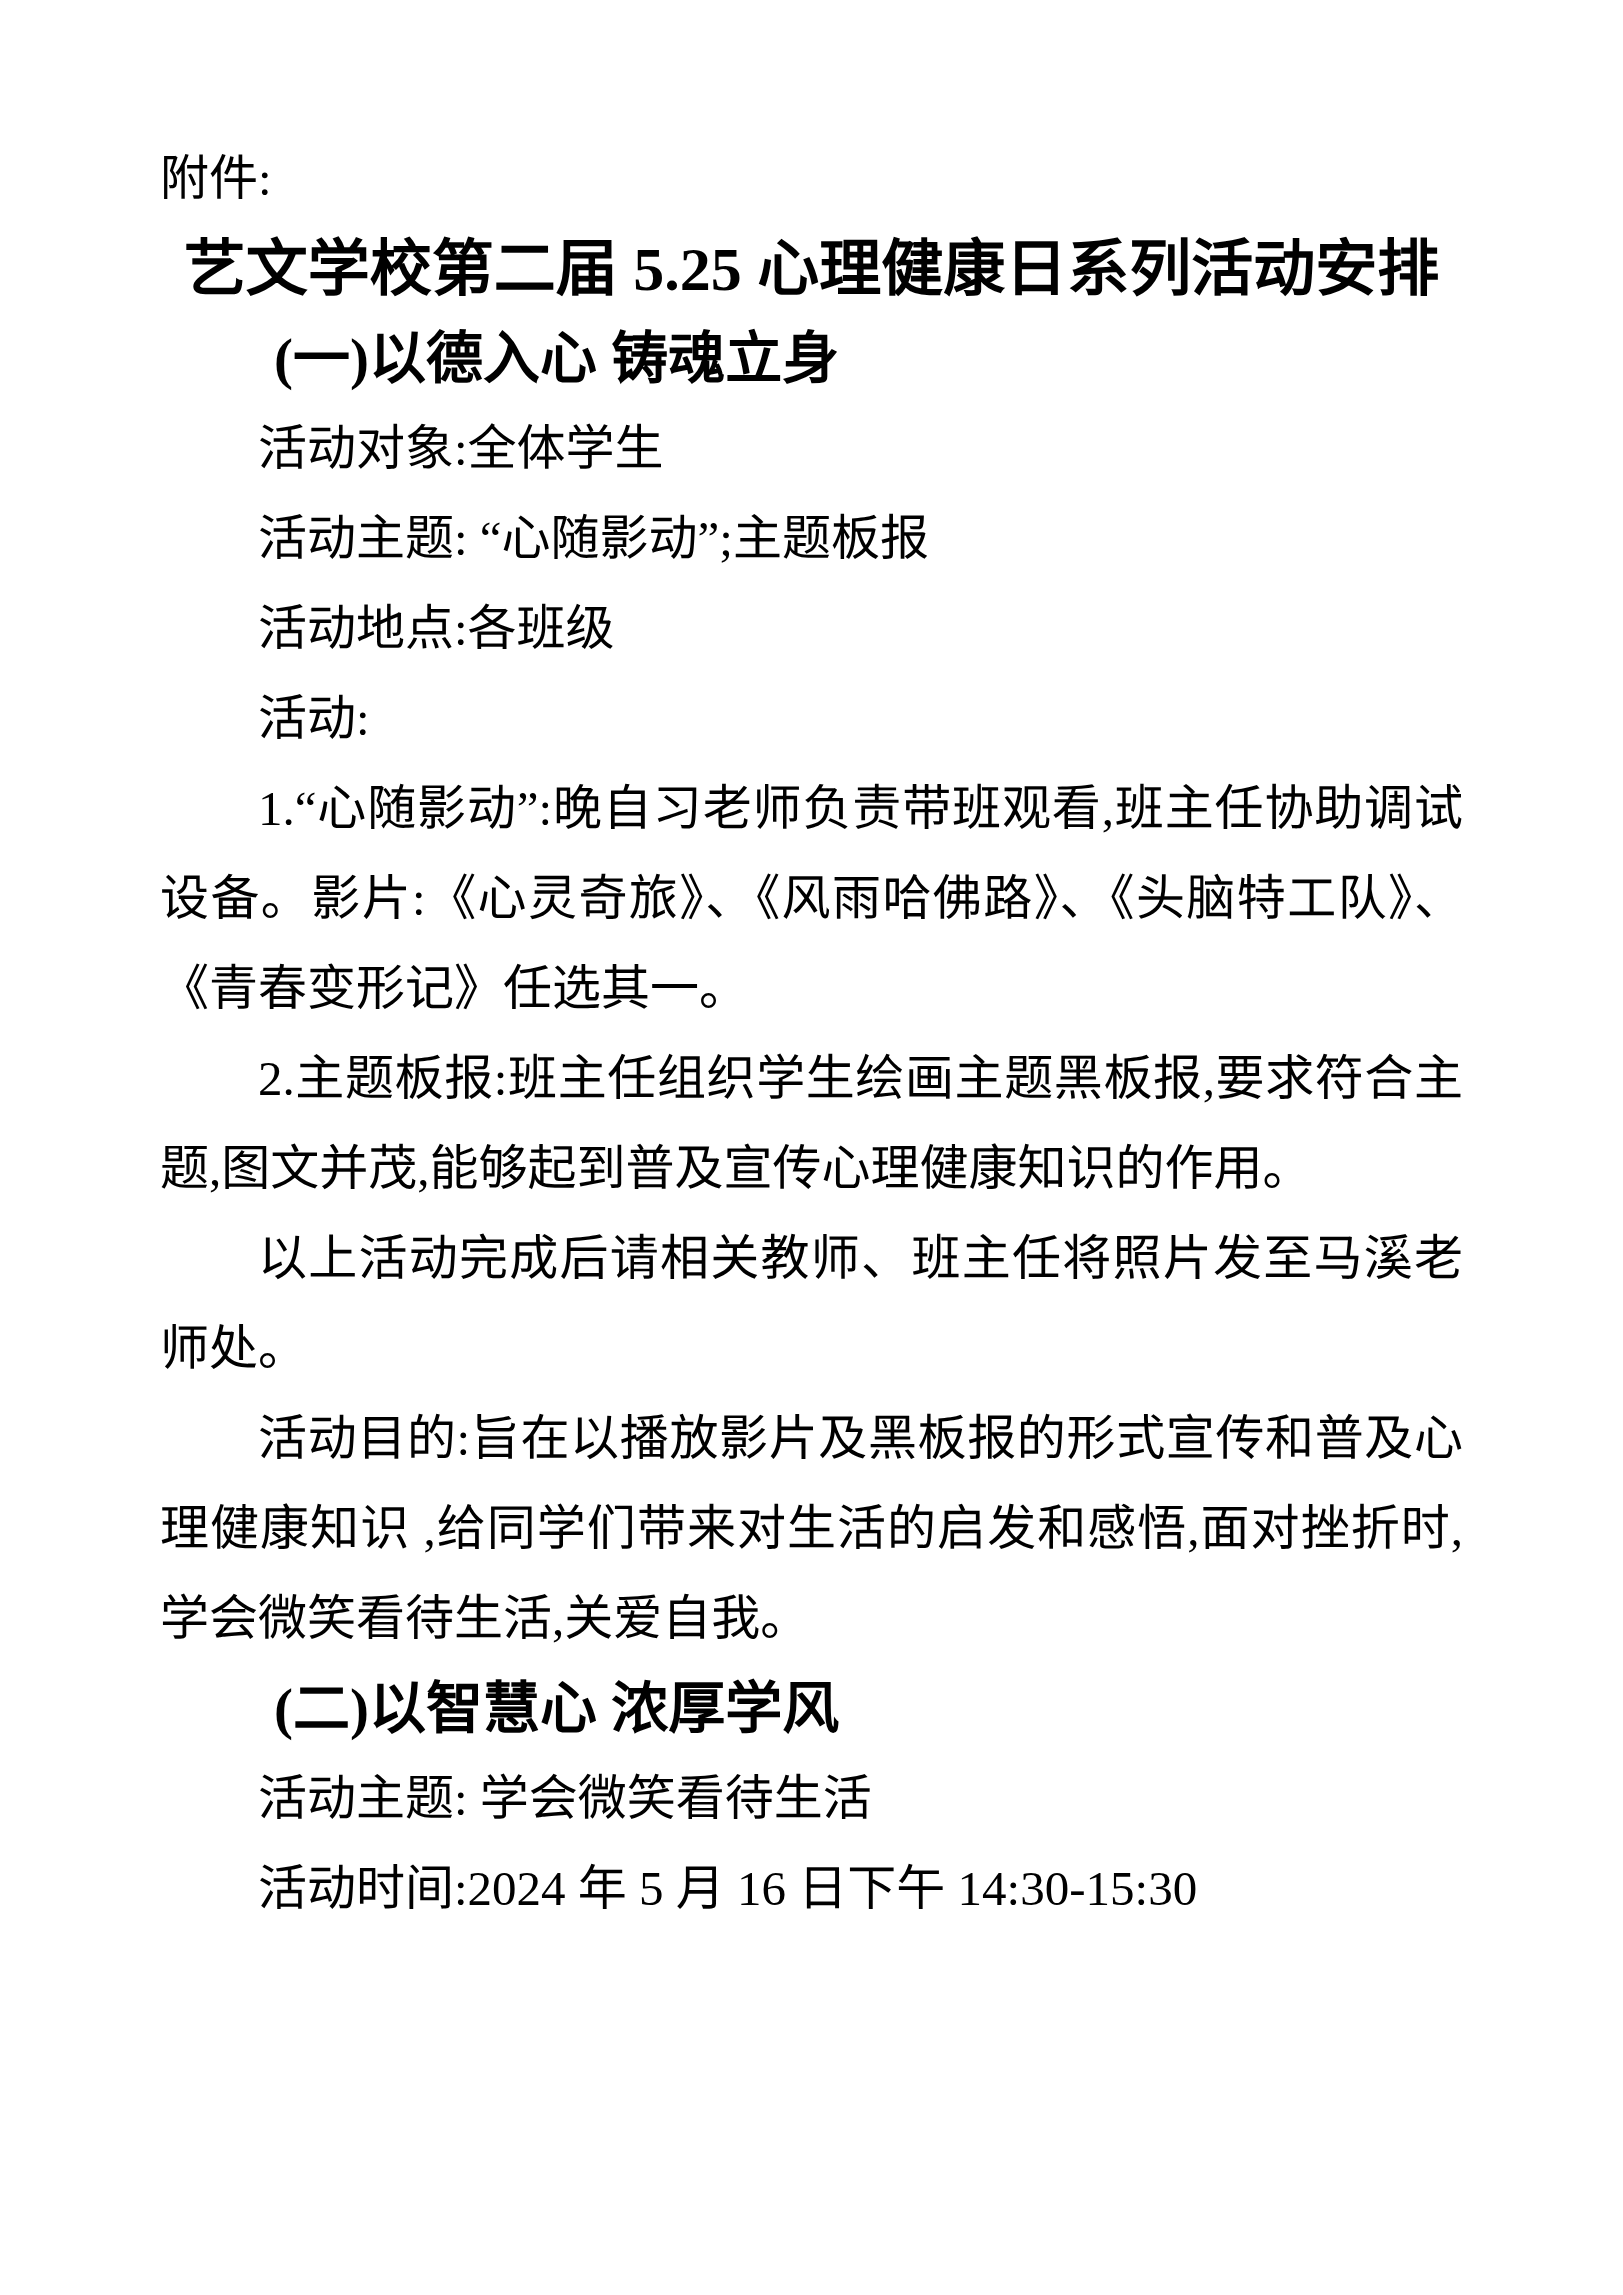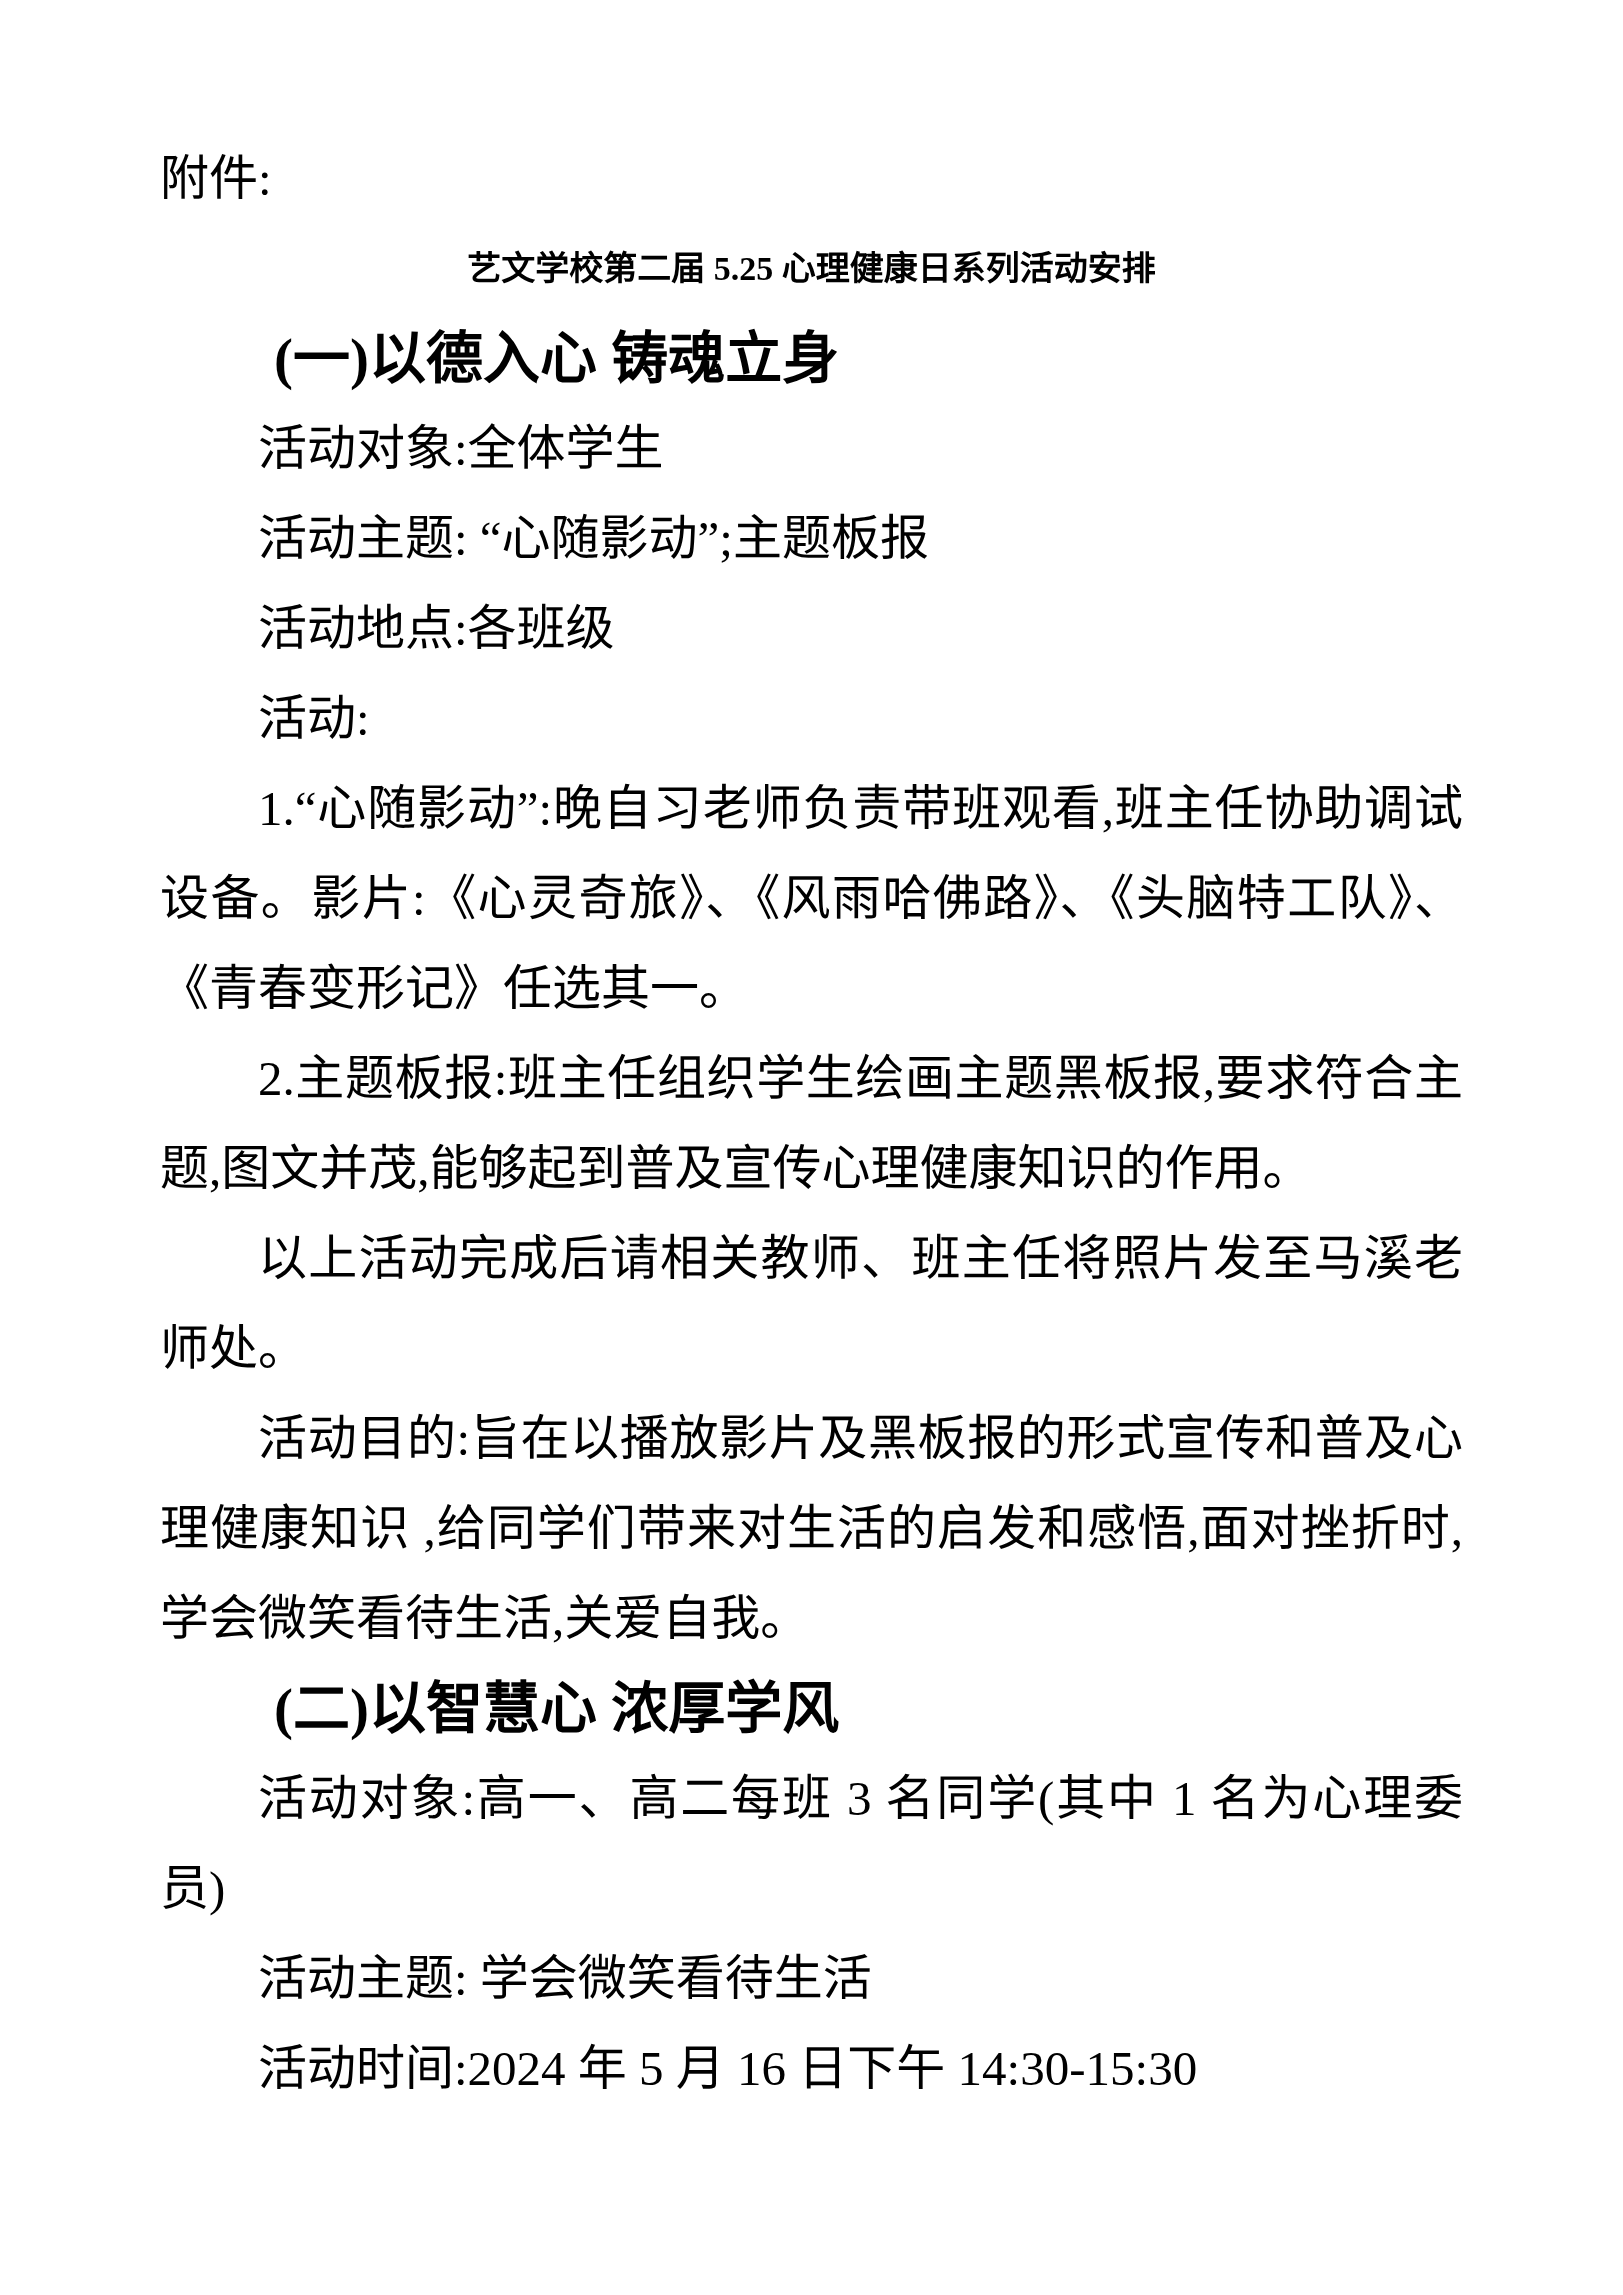--- a/index.html
+++ b/index.html
@@ -23,21 +23,21 @@
     text-align: justify;
     overflow: hidden;
   }
   .attachment {
     margin: 0;
     text-indent: 0;
     text-align: left;
   }
   .title {
     margin: 0;
-    font-size: 34px;
+    font-size: 62px;
     font-weight: bold;
     line-height: 90px;
     text-align: center;
     text-indent: 0;
   }
   .heading {
     margin: 0;
     font-size: 57px;
     font-weight: bold;
     line-height: 90px;
@@ -75,21 +75,20 @@
     <p class="para">2.主题板报:班主任组织学生绘画主题黑板报,要求符合主题,图文并茂,能够起到普及宣传心理健康知识的作用。</p>
 
     <p class="para">以上活动完成后请相关教师、班主任将照片发至马溪老师处。</p>
 
     <p class="para">活动目的:旨在以播放影片及黑板报的形式宣传和普及心理健康知识 ,给同学们带来对生活的启发和感悟,面对挫折时,学会微笑看待生活,关爱自我。</p>
   </section>
 
   <section>
     <h2 class="heading">(二)以智慧心 浓厚学风</h2>
 
-    <p class="para">活动对象:高一、高二每班 3 名同学(其中 1 名为心理委员)</p>
 
     <p class="para">活动主题: 学会微笑看待生活</p>
 
     <p class="para">活动时间:2024 年 5 月 16 日下午 14:30-15:30</p>
   </section>
 
 </div>
 
 
 </body></html>

